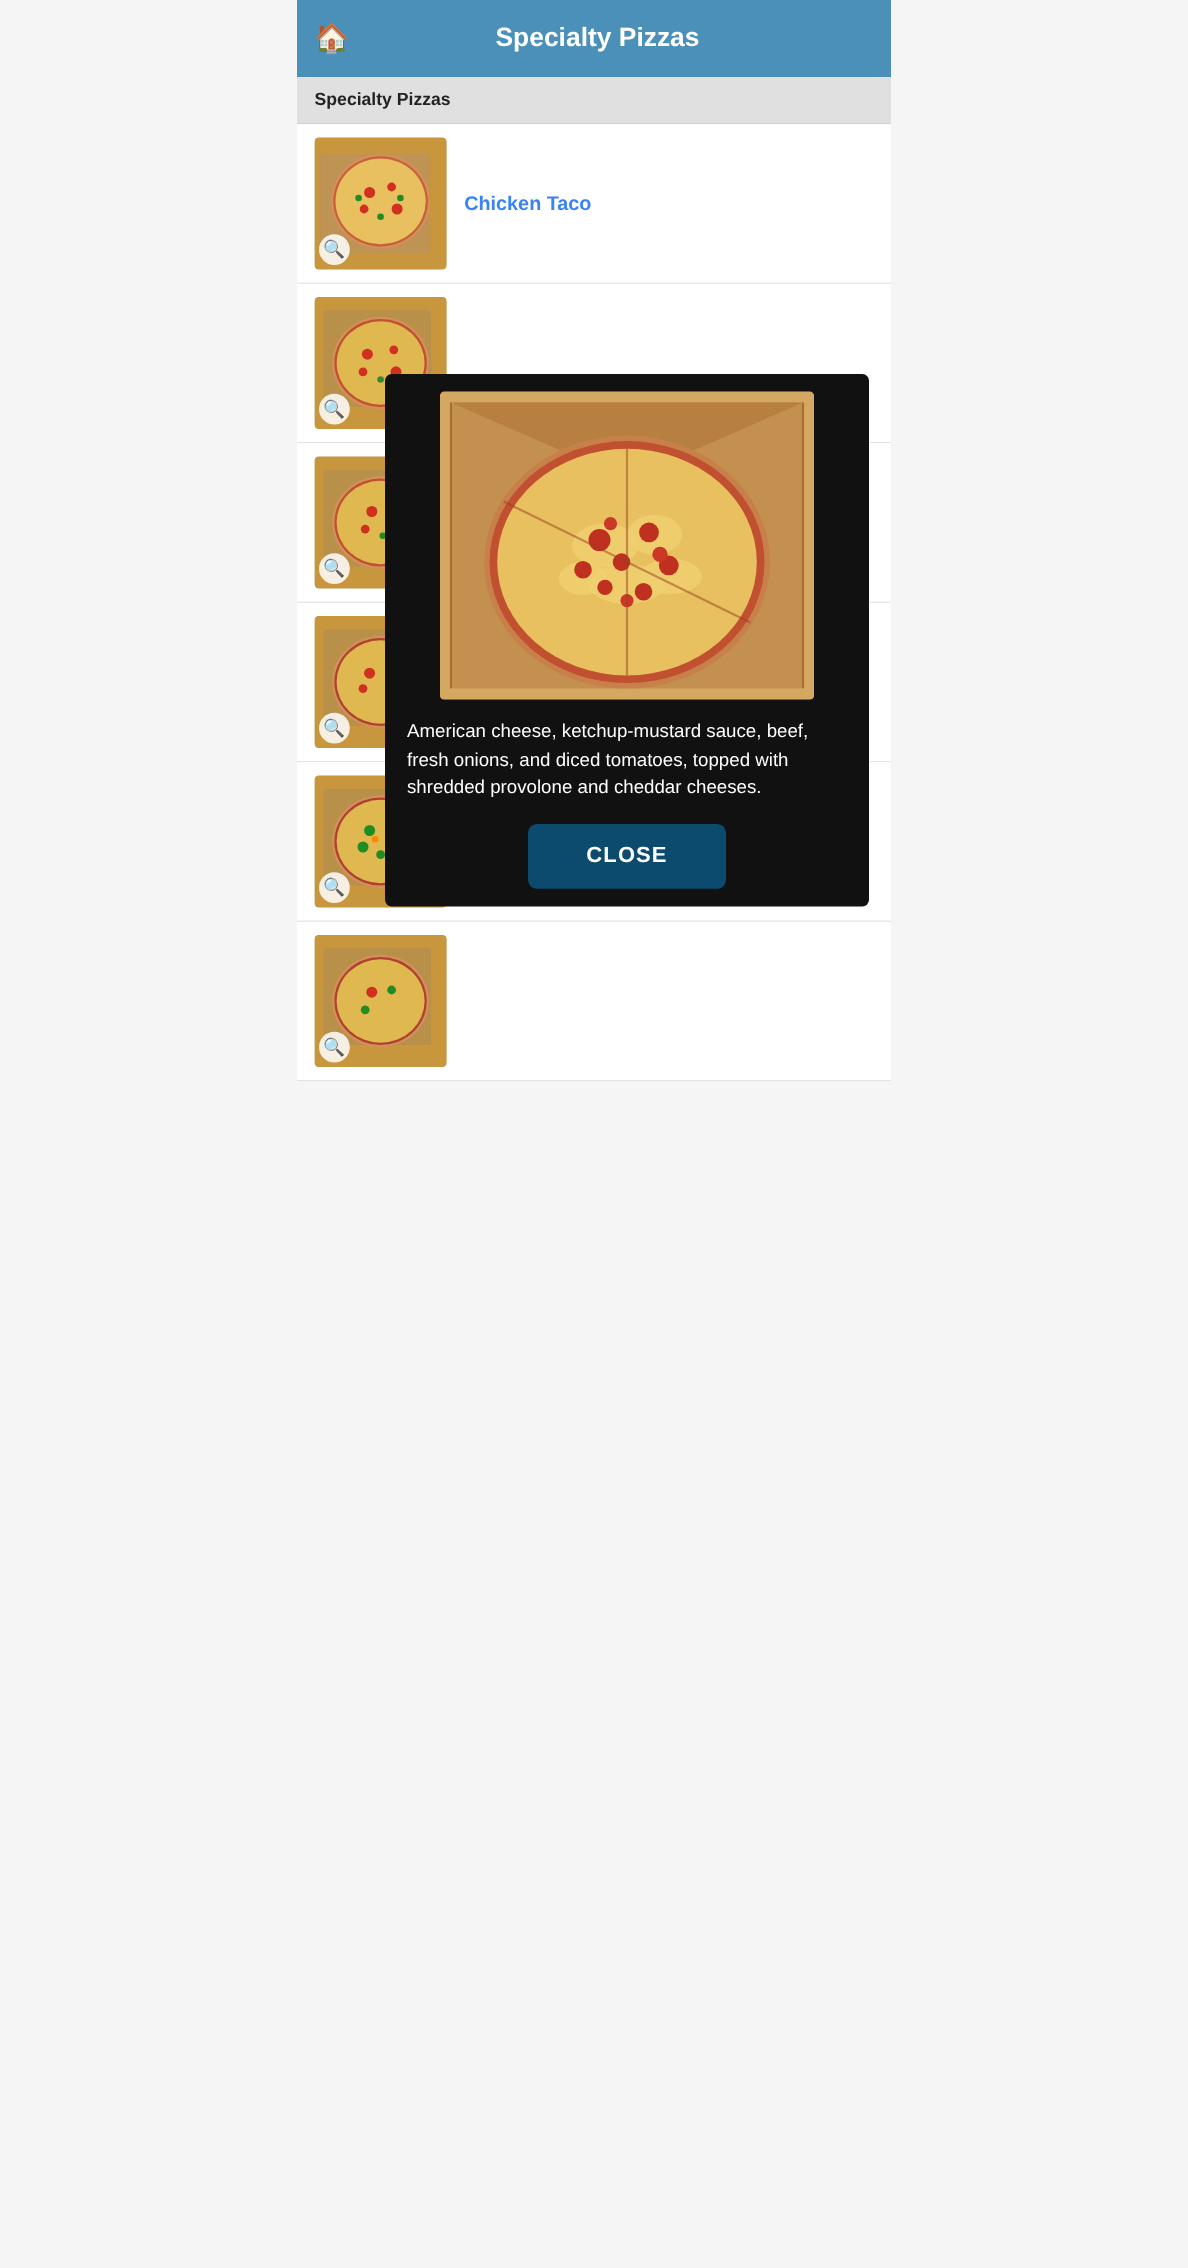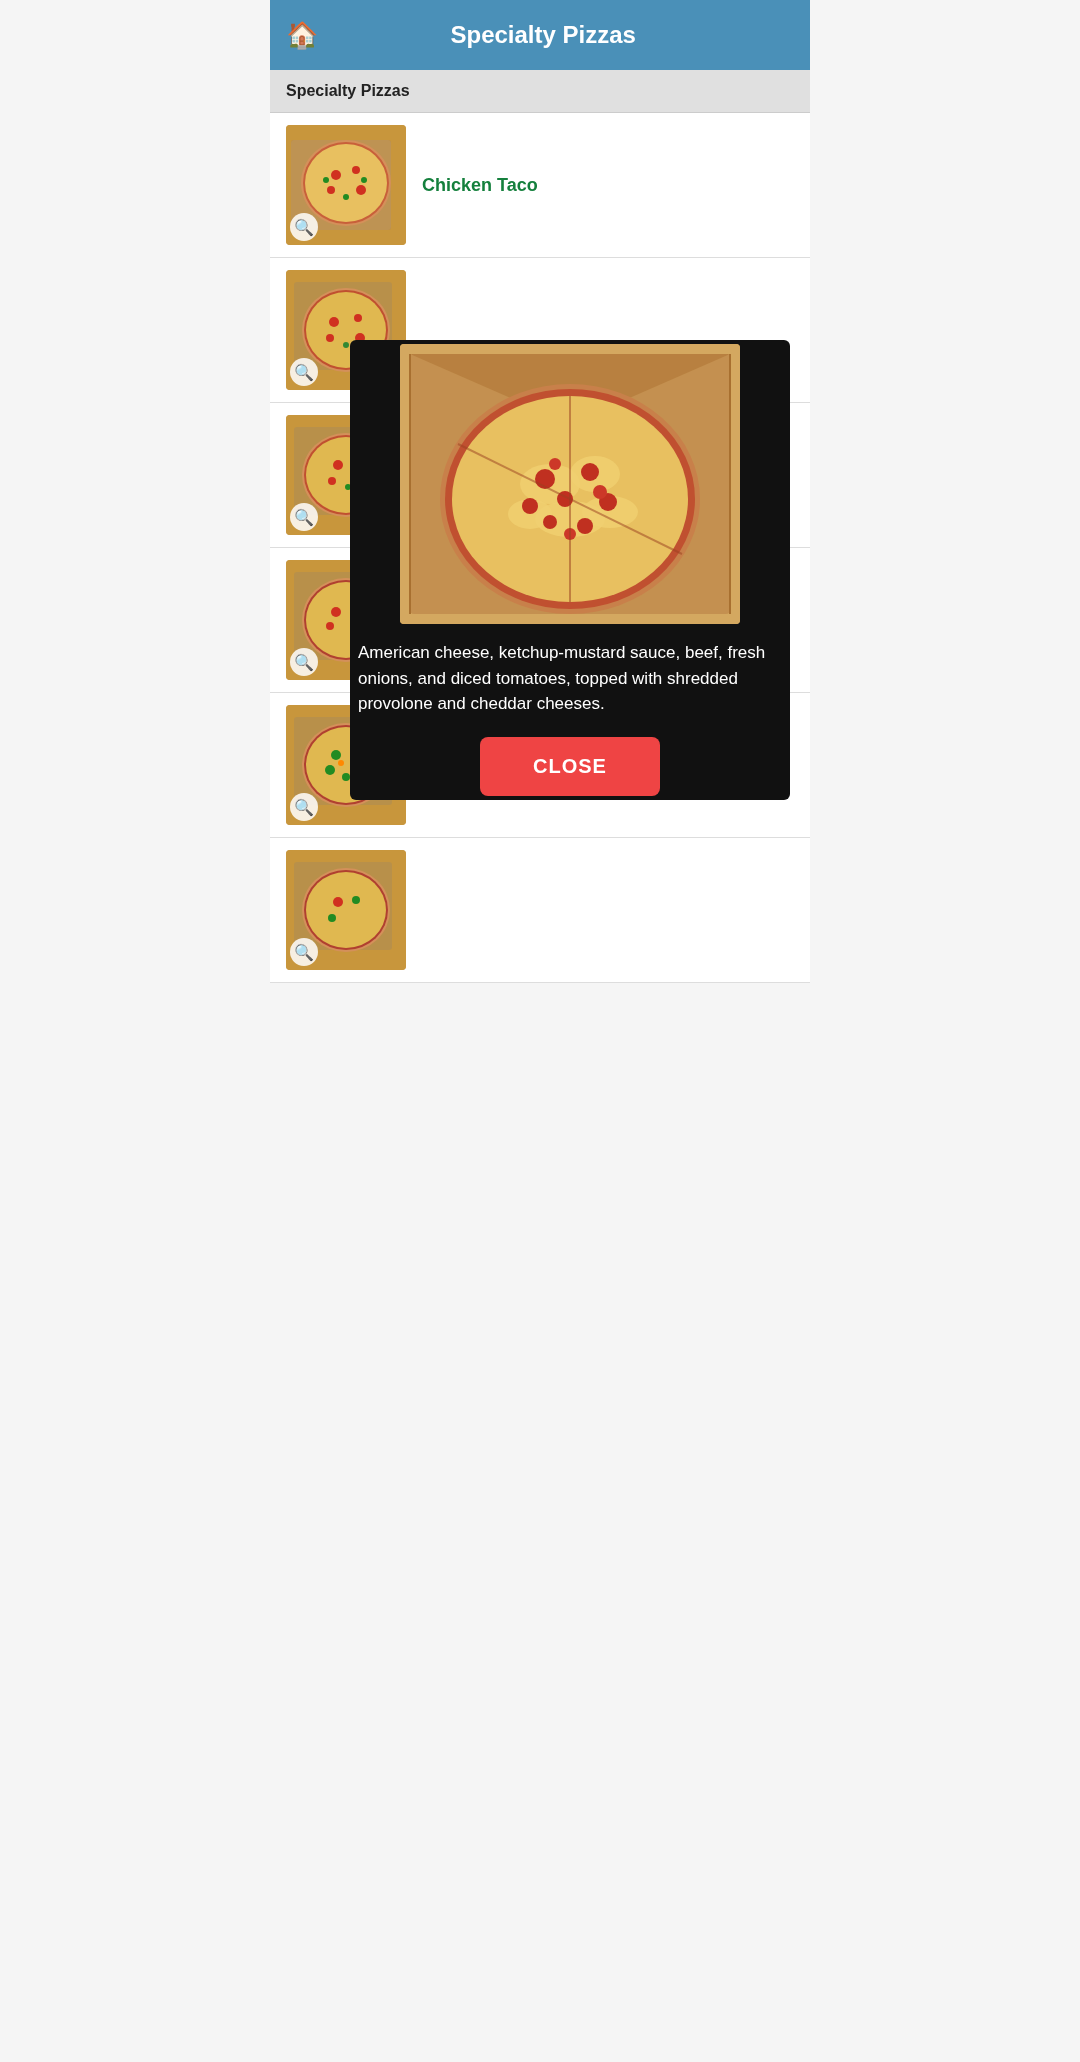--- a/index.html
+++ b/index.html
@@ -91,33 +91,33 @@
       display: flex;
       align-items: center;
       justify-content: center;
       cursor: pointer;
       font-size: 16px;
       color: #555;
     }
     .pizza-name {
       font-size: 18px;
       font-weight: bold;
-      color: #15803d;
+      color: #3b82f6;
     }
 
     
     .modal-overlay {
       position: absolute;
       top: 340px;
       left: 80px;
       width: 440px;
       background: #111;
       border-radius: 6px;
       z-index: 100;
-      padding: 4px;
+      padding: 16px;
       display: flex;
       flex-direction: column;
       align-items: center;
     }
     .modal-pizza-image {
       width: 340px;
       height: 280px;
       border-radius: 4px;
       overflow: hidden;
       margin-bottom: 16px;
@@ -143,21 +143,21 @@
     .modal-btn {
       flex: 1;
       max-width: 180px;
       padding: 18px 0;
       border: none;
       border-radius: 8px;
       font-size: 20px;
       font-weight: bold;
       cursor: pointer;
       color: white;
-      background: #ef4444;
+      background: #0c4a6e;
       letter-spacing: 1px;
     }
   </style>
 </head>
 <body>
 
 <div class="header">
   <span class="header-home-icon">🏠</span>
   <span class="header-title">Specialty Pizzas</span>
 </div>

